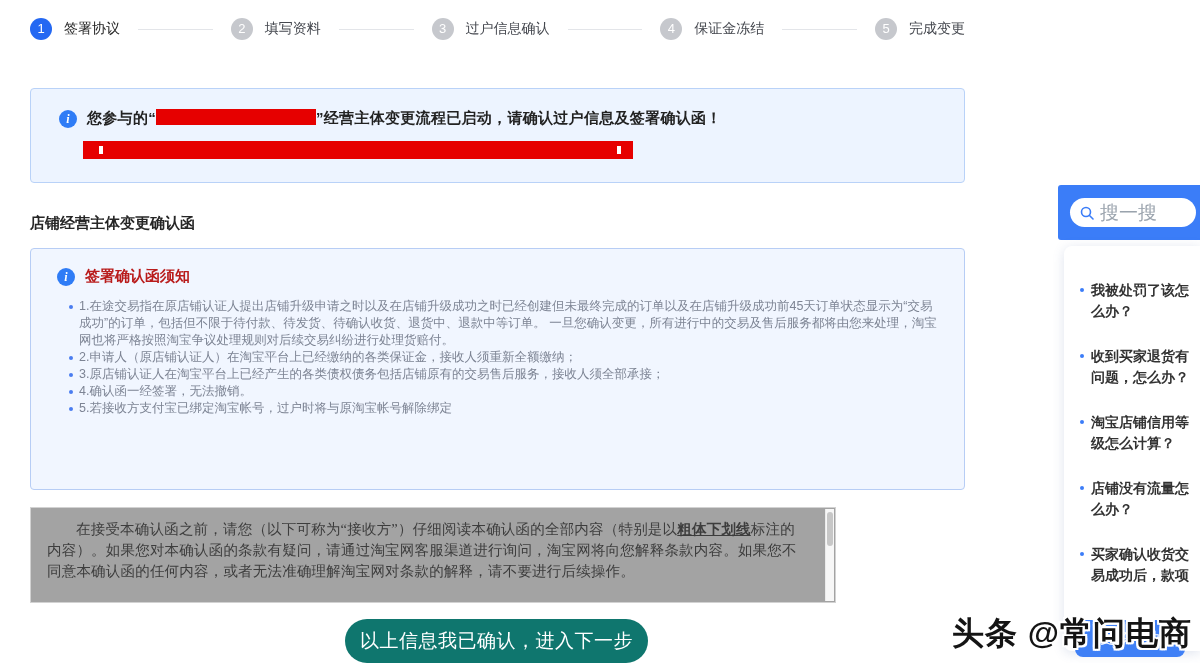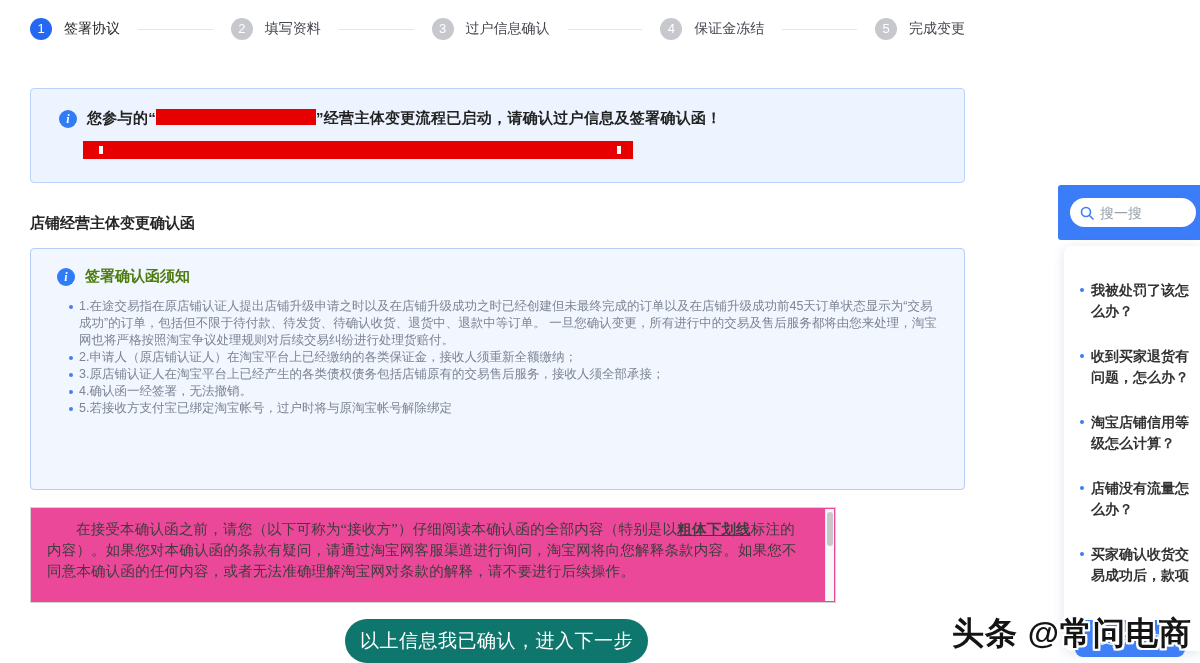--- a/index.html
+++ b/index.html
@@ -45,33 +45,33 @@
   
   .section-title { position:absolute; left:30px; top:214px; font-size:15px; font-weight:bold; color:#262626; }
 
   
   .notice {
     position:absolute; left:30px; top:248px; width:935px; height:242px;
     background:#f1f6ff; border:1px solid #b7cdf5; border-radius:4px;
     padding:18px 22px 0 26px;
   }
   .notice-header { display:flex; align-items:center; }
-  .notice-title { margin-left:10px; font-size:15px; font-weight:bold; color:#4d7c0f; }
+  .notice-title { margin-left:10px; font-size:15px; font-weight:bold; color:#b91c1c; }
   .notice-list { margin:12px 0 0 12px; list-style:none; }
   .notice-list li {
     position:relative; padding-left:10px; font-size:12.5px; color:#7d8494; line-height:17px;
   }
   .notice-list li::before {
     content:""; position:absolute; left:0; top:6.5px; width:4px; height:4px; border-radius:50%; background:#4a7cf0;
   }
 
   
   .letter {
     position:absolute; left:30px; top:507px; width:806px; height:96px;
-    background:#ec4899; border:1px solid #d2d2d2; overflow:hidden;
+    background:#a3a3a3; border:1px solid #d2d2d2; overflow:hidden;
     padding:11px 28px 0 16px;
   }
   .letter p {
     font-family:"Liberation Serif","DejaVu Serif",serif;
     font-size:14.5px; color:#3d3d3d; line-height:21px; text-indent:2em; letter-spacing:0.2px;
   }
   .letter .bu { font-weight:bold; text-decoration:underline; }
   .letter-scrollbar {
     position:absolute; top:1px; right:1px; bottom:1px; width:9px;
     background:#f7f7f7; border-left:1px solid #ebebeb;
@@ -92,21 +92,21 @@
     position:absolute; left:1058px; top:185px; width:142px; height:55px;
     background:#3b7df8; border-radius:3px 0 0 3px;
   }
   .search-pill {
     position:absolute; left:12px; top:13px; width:126px; height:29px;
     background:#fff; border-radius:15px; display:flex; align-items:center; padding-left:10px;
   }
   .search-pill svg { flex:0 0 auto; }
   .search-pill input {
     border:none; outline:none; background:transparent; width:82px; margin-left:6px;
-    font-size:14px; color:#000000; font-family:Liberation Sans, sans-serif;
+    font-size:19px; color:#000000; font-family:Liberation Serif, serif;
   }
   .search-pill input::placeholder { color:#9aa3ad; }
 
   .sidebar-card {
     position:absolute; left:1064px; top:246px; width:136px; height:405px;
     background:#fff; border-radius:8px 0 0 8px;
     box-shadow:0 2px 12px rgba(70,100,160,0.18);
     padding:34px 8px 0 16px;
   }
   .help-list { list-style:none; }

